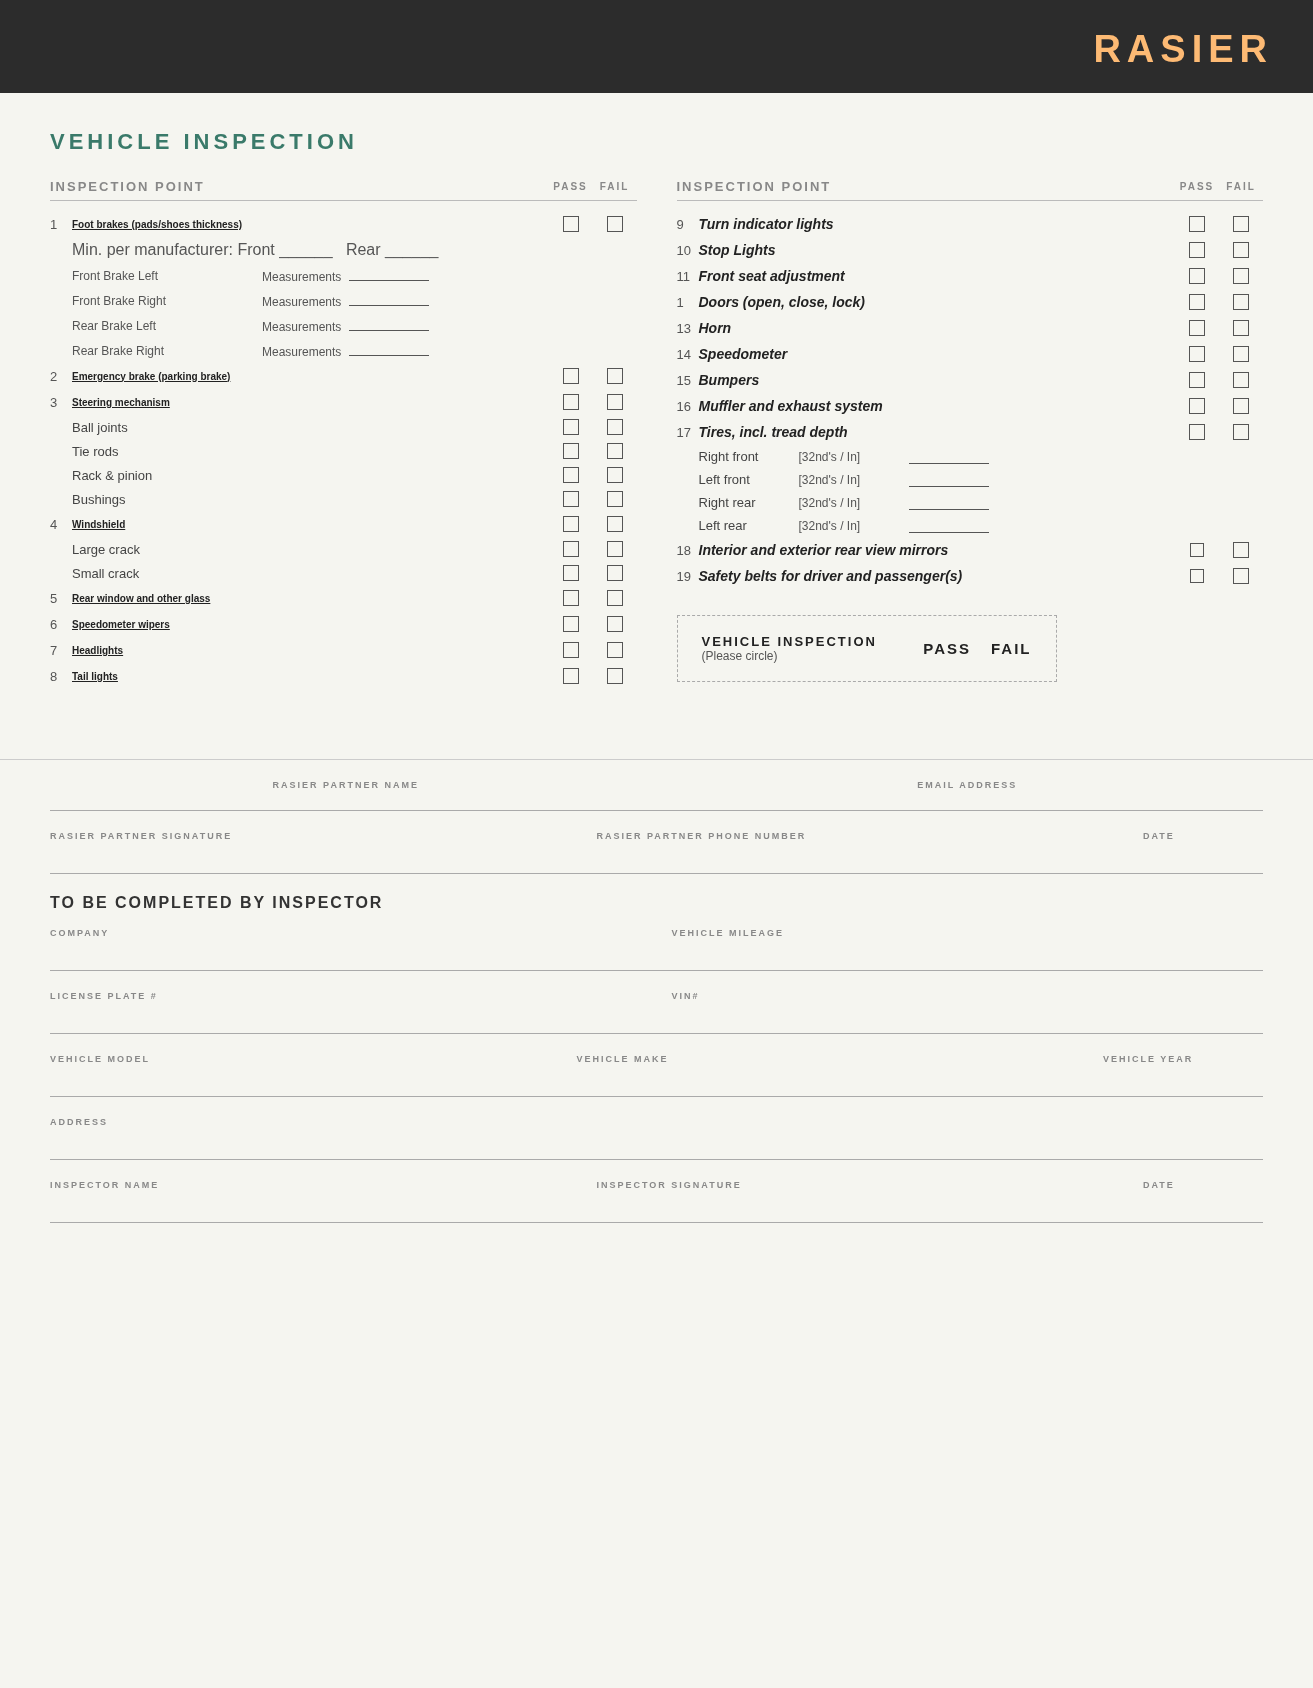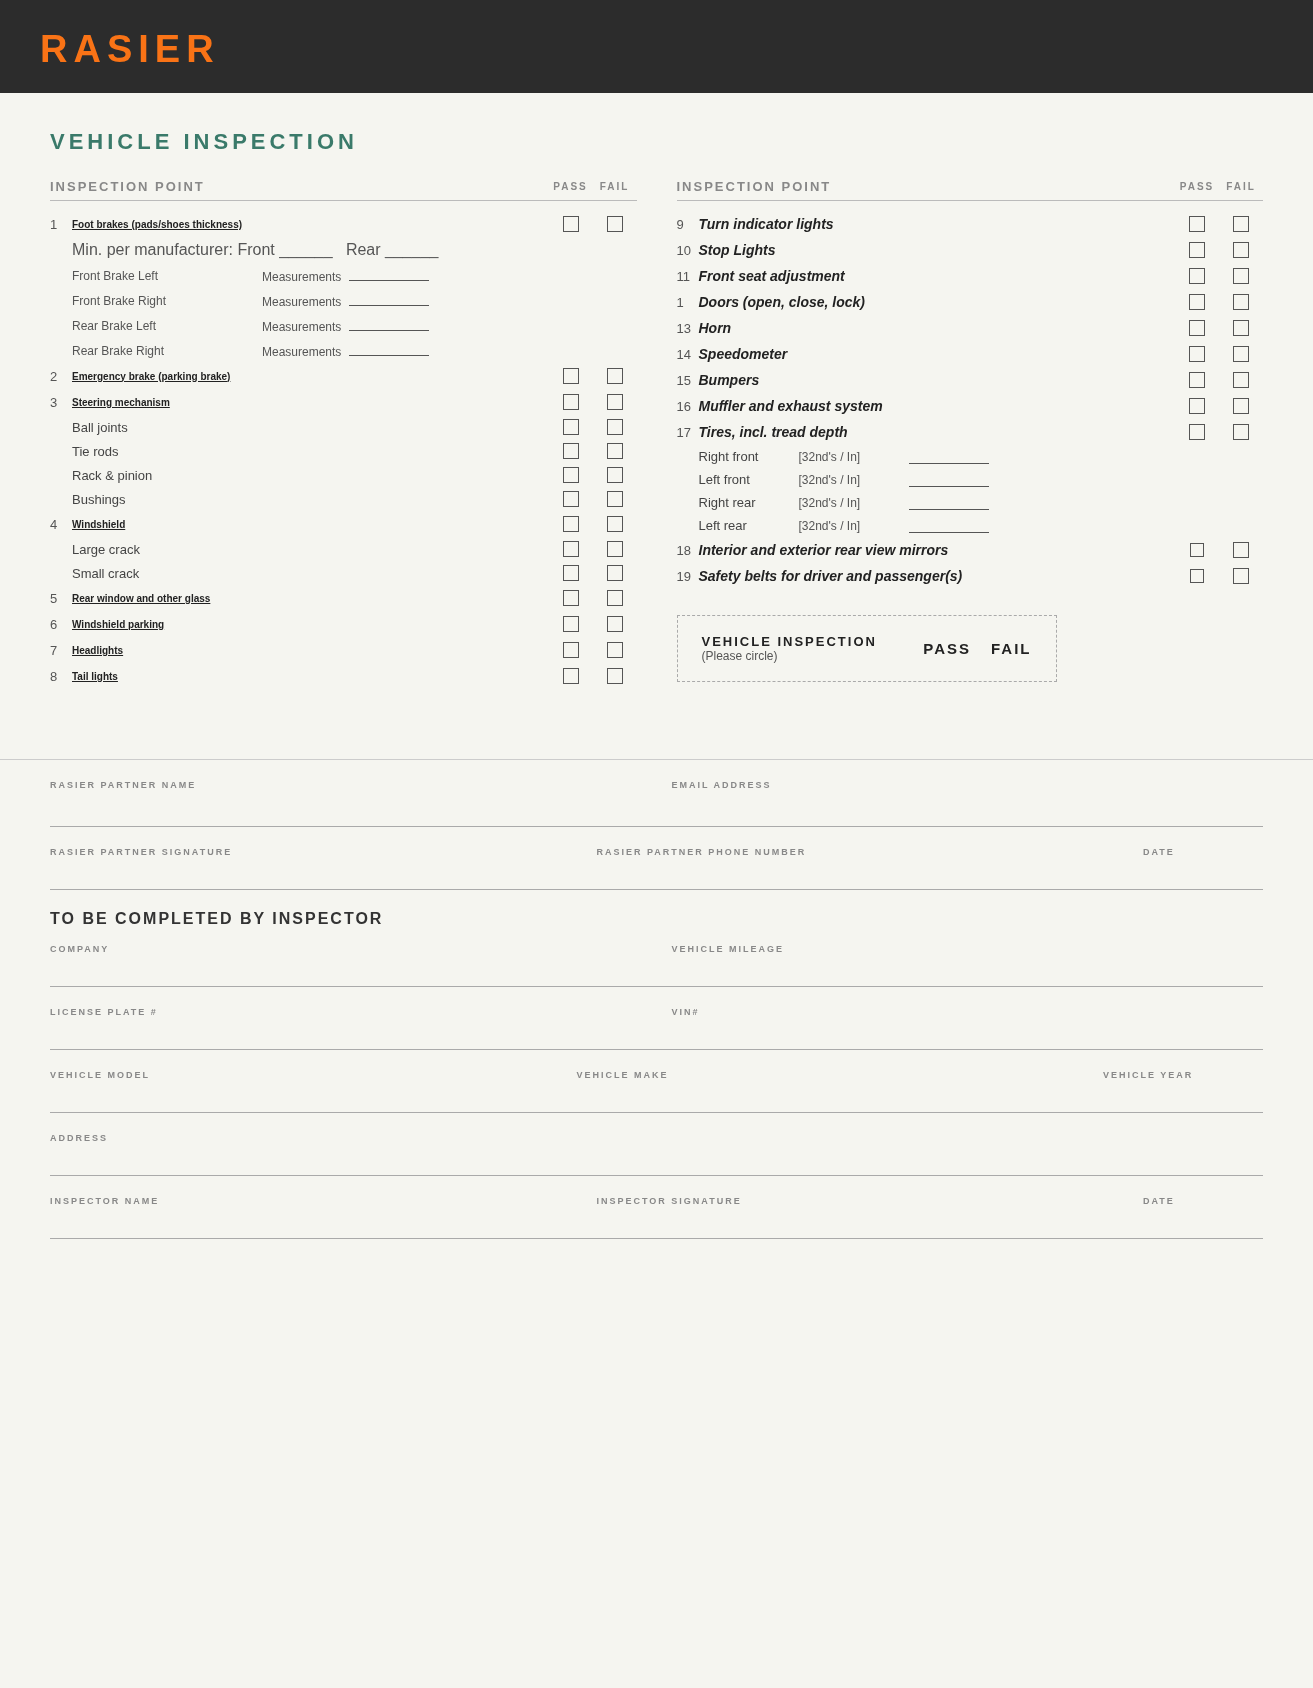--- a/index.html
+++ b/index.html
@@ -9,24 +9,25 @@
       width: 1313px;
       min-height: 1688px;
       color: #222;
     }
 
     .header {
       background: #2c2c2c;
       padding: 28px 40px 22px 40px;
     }
     .header-title {
-      color: #f97316;
+      color: #fdba74;
       font-size: 38px;
       font-weight: 700;
       letter-spacing: 6px;
+      text-align: right;
     }
 
     .main-content {
       background: #f5f5f0;
       padding: 36px 50px 40px 50px;
     }
 
     .section-title {
       font-size: 22px;
       font-weight: 700;
@@ -412,21 +413,21 @@
         <div class="check-box">
             <span class="checkbox"></span>
           </div>
         <div class="check-box">
             <span class="checkbox"></span>
           </div>
       </div>
 
       <div class="inspection-item">
         <span class="item-num">6</span>
-        <span class="item-text bold">Windshield parking</span>
+        <span class="item-text bold">Speedometer wipers</span>
         <div class="check-box">
             <span class="checkbox"></span>
           </div>
         <div class="check-box">
             <span class="checkbox"></span>
           </div>
       </div>
 
       <div class="inspection-item">
         <span class="item-num">7</span>
@@ -614,21 +615,21 @@
             </div>
           </div>
         </div>
       </div>
     </div>
   </div>
 </div>
 
 <div class="form-area">
 
-  <div style="display:flex; gap:30px; margin-bottom:20px; border-bottom:1px solid #aaa; padding-bottom:20px;">
+  <div style="display:flex; gap:30px; margin-bottom:20px; border-bottom:1px solid #aaa; padding-bottom:4px;text-align:center;">
     <div style="flex:1;">
       <span class="bottom-field-label">RASIER PARTNER NAME</span>
     </div>
     <div style="flex:1;">
       <span class="bottom-field-label">EMAIL ADDRESS</span>
     </div>
   </div>
 
   <div style="display:flex; gap:30px; margin-bottom:20px; border-bottom:1px solid #aaa; padding-bottom:16px;">
     <div style="flex:1;">

